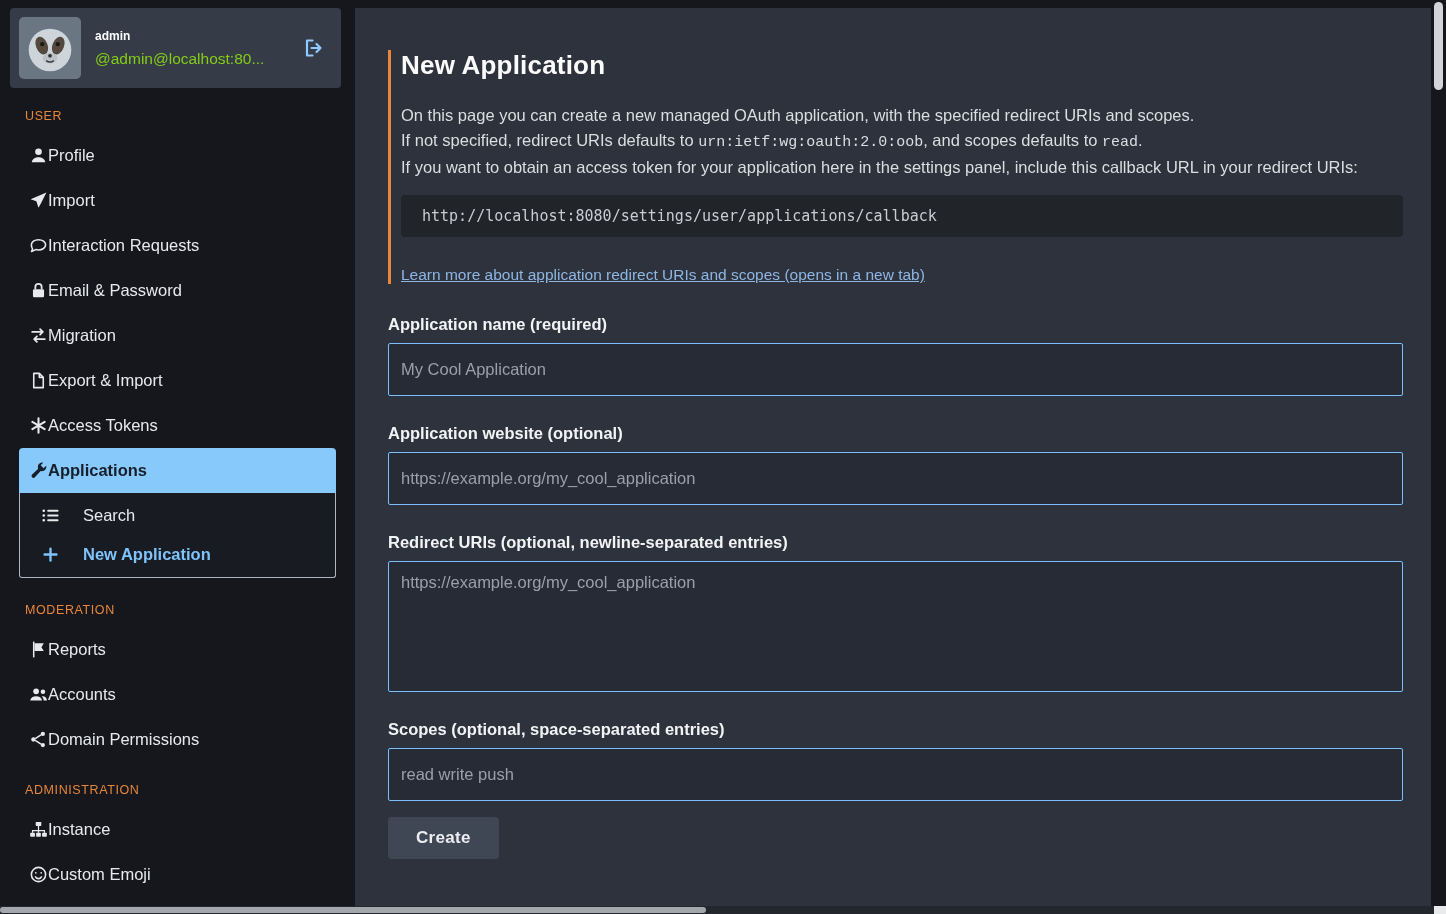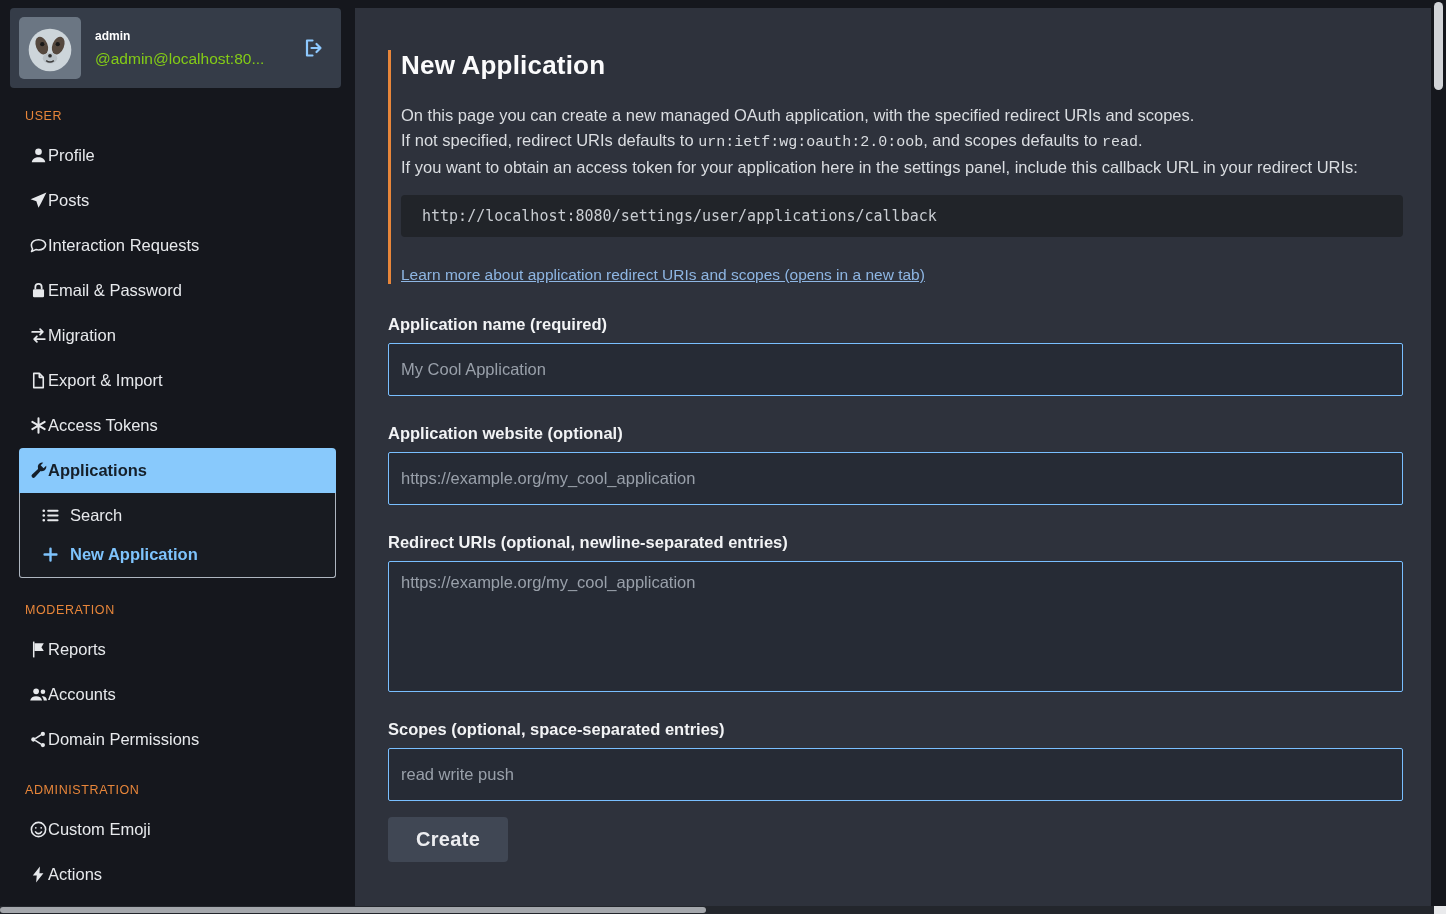--- a/index.html
+++ b/index.html
@@ -31,21 +31,21 @@
   .logout{margin-left:auto;margin-right:6px;color:#8ec9ff;width:24px;height:24px;flex:none;cursor:pointer}
   .logout svg{width:24px;height:24px}
 
   nav{padding:0 19px}
   .section-header{color:var(--accent-orange);font-size:12.5px;font-weight:normal;letter-spacing:.6px;padding:21px 6px 10px 6px}
   .nav-item{display:flex;align-items:center;gap:0;padding:12px 10px;font-size:16.5px;color:#e7e9ec;cursor:pointer;line-height:21px}
   .icon{width:19px;height:19px;display:inline-flex;flex:none;align-items:center;justify-content:center}
   .icon svg{width:100%;height:100%}
   .nav-item.active{background:var(--accent-blue);color:#151f29;font-weight:bold;border-radius:4px 4px 0 0}
   .submenu{border:1px solid #aeb6c0;border-top:none;border-radius:0 0 3px 3px;background:#181b21;padding:3px 0;margin-bottom:4px}
-  .sub-item{display:flex;align-items:center;gap:10px;padding:9px 10px 9px 21px;font-size:16.5px;color:#e7e9ec;cursor:pointer;line-height:21px}
+  .sub-item{display:flex;align-items:center;gap:23px;padding:9px 10px 9px 21px;font-size:16.5px;color:#e7e9ec;cursor:pointer;line-height:21px}
   .sub-item.selected{color:#7ec3fc;font-weight:bold}
 
   
   .main{flex:1;padding:8px 15px 8px 0;height:100%}
   .panel{background:var(--panel);height:100%;padding:42px 28px 0 33px;overflow:hidden}
   .intro-block{border-left:3px solid var(--accent-orange);padding-left:10px}
   h1{font-size:26px;font-weight:bold;color:#fbfbfc;margin:0 0 22px;letter-spacing:.2px}
   .intro-block p{font-size:16.5px;line-height:25px;color:#dadde1;margin:0}
   code{font-family:Liberation Mono, monospace;font-size:15px;color:#dadde1}
   .code-block{background:#212429;border-radius:4px;padding:12px 21px;margin-top:15px;font-family:"DejaVu Sans Mono","Liberation Mono",monospace;font-size:15px;color:#c9cdd2}
@@ -53,21 +53,21 @@
   .form-group{margin-top:28px}
   .form-group.first{margin-top:31px}
   label{display:block;font-size:16.5px;font-weight:bold;color:#f2f3f5;margin-bottom:9px}
   input[type=text],textarea{
     display:block;width:100%;background:#262b35;border:1px solid var(--border-blue);
     border-radius:2px;color:#e6e8eb;font-size:16.5px;font-family:inherit;
     padding:0 12px;height:53px;outline:none;
   }
   textarea{height:131px;padding:9px 12px;resize:none;line-height:23px}
   ::placeholder{color:#99a0aa;opacity:1}
-  .create-btn{margin-top:16px;background:#404754;color:#ecedf0;font-weight:bold;font-size:20px;border:none;border-radius:4px;padding:11px 28px;cursor:pointer;font-family:inherit;letter-spacing:.3px}
+  .create-btn{margin-top:16px;background:#404754;color:#ecedf0;font-weight:bold;font-size:17px;border:none;border-radius:4px;padding:11px 28px;cursor:pointer;font-family:inherit;letter-spacing:.3px}
 
   
   .v-scroll{position:absolute;top:0;right:0;width:15px;height:906px;background:var(--page)}
   .v-thumb{position:absolute;top:2px;right:3px;width:9px;height:88px;background:#d2d4d8;border-radius:5px}
   .h-scroll{position:absolute;left:0;bottom:0;width:100%;height:8px;background:#23262c}
   .h-thumb{position:absolute;left:0;top:1px;width:706px;height:6px;background:#a4a7ac;border-radius:3px}
   .scroll-corner{position:absolute;right:0;bottom:0;width:12px;height:8px;background:#e9eaec}
 </style>
 </head>
 <body>
@@ -106,21 +106,21 @@
           </svg>
         </span>
         <span class="nav-label">Profile</span>
       </div>
       <div class="nav-item">
         <span class="icon">
           <svg viewBox="0 0 24 24">
             <path fill="currentColor" d="M22 2 2 10.3l7.3 2.7L12 21l3.5-6.1L22 2z"></path>
           </svg>
         </span>
-        <span class="nav-label">Posts</span>
+        <span class="nav-label">Import</span>
       </div>
       <div class="nav-item">
         <span class="icon">
           <svg viewBox="0 0 24 24" fill="none" stroke="currentColor" stroke-width="2" stroke-linejoin="round">
             <path d="M21 11.2c0 3.6-4 6.5-9 6.5-1.2 0-2.4-.2-3.4-.5L3.2 19.5l1.3-3.1C3.5 15.2 3 13.3 3 11.2 3 7.6 7 4.7 12 4.7s9 2.9 9 6.5z"></path>
           </svg>
         </span>
         <span class="nav-label">Interaction Requests</span>
       </div>
       <div class="nav-item">
@@ -213,20 +213,32 @@
             <circle cx="17.5" cy="5" r="2.7" fill="currentColor"></circle>
             <circle cx="17.5" cy="19" r="2.7" fill="currentColor"></circle>
             <path d="M7.8 10.8 15.2 6.2M7.8 13.2l7.4 4.6" stroke="currentColor" stroke-width="2" fill="none"></path>
           </svg>
         </span>
         <span class="nav-label">Domain Permissions</span>
       </div>
       <div class="section-header">ADMINISTRATION</div>
       <div class="nav-item">
         <span class="icon">
+          <svg viewBox="0 0 24 24">
+            <rect x="8.5" y="2.5" width="7" height="5" rx=".8" fill="currentColor"></rect>
+            <rect x="1.5" y="16" width="6" height="5" rx=".8" fill="currentColor"></rect>
+            <rect x="9" y="16" width="6" height="5" rx=".8" fill="currentColor"></rect>
+            <rect x="16.5" y="16" width="6" height="5" rx=".8" fill="currentColor"></rect>
+            <path d="M12 7.5V16M4.5 16v-2.5h15V16" fill="none" stroke="currentColor" stroke-width="1.6"></path>
+          </svg>
+        </span>
+        <span class="nav-label">Instance</span>
+      </div>
+      <div class="nav-item">
+        <span class="icon">
           <svg viewBox="0 0 24 24" fill="none" stroke="currentColor" stroke-width="2">
             <circle cx="12" cy="12" r="9"></circle>
             <circle cx="8.6" cy="9.8" r="1.1" fill="currentColor" stroke="none"></circle>
             <circle cx="15.4" cy="9.8" r="1.1" fill="currentColor" stroke="none"></circle>
             <path d="M7.8 14.3c1 1.9 2.5 2.9 4.2 2.9s3.2-1 4.2-2.9"></path>
           </svg>
         </span>
         <span class="nav-label">Custom Emoji</span>
       </div>
       <div class="nav-item">

